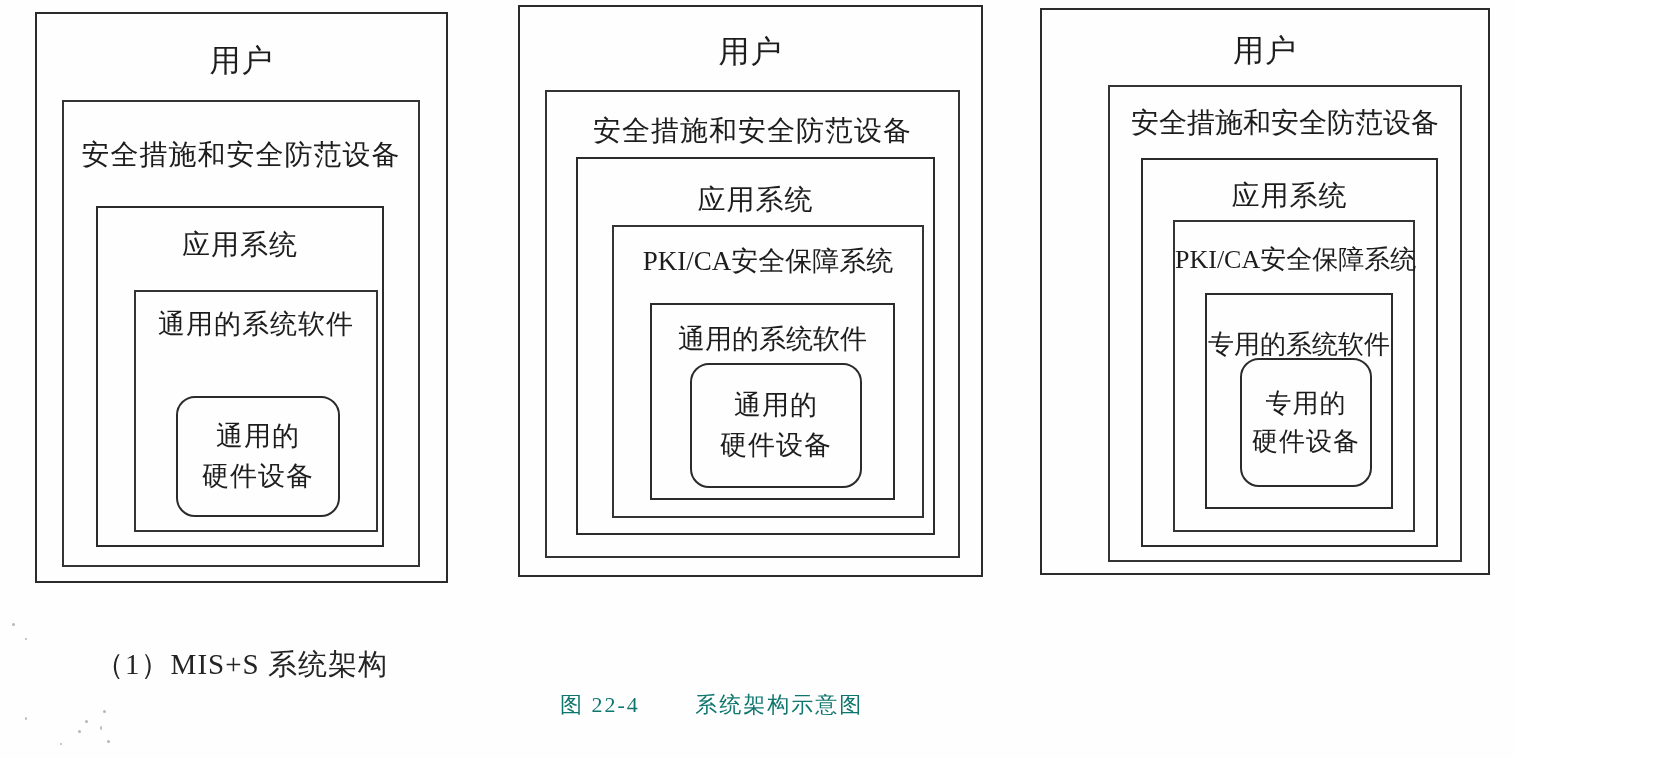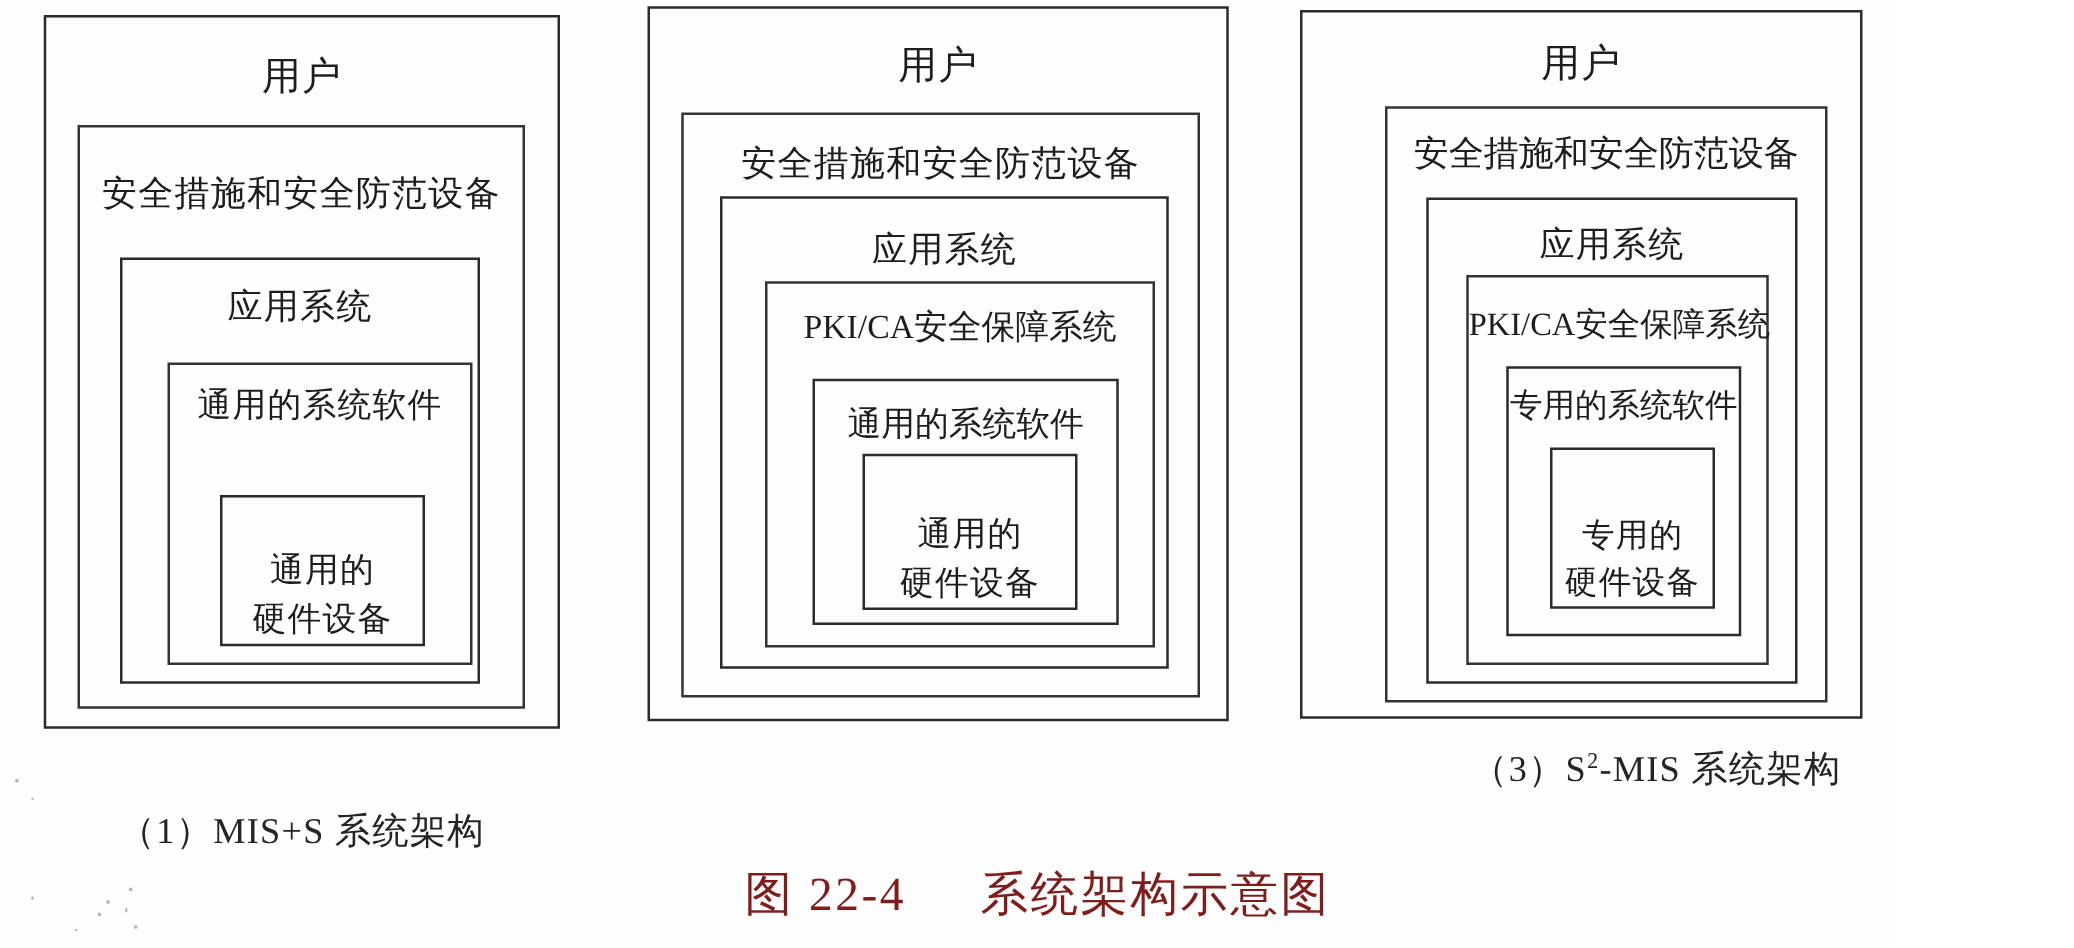--- a/index.html
+++ b/index.html
@@ -22,40 +22,40 @@
     width:100%;
     text-align:center;
     color:#1d1d1d;
     white-space:nowrap;
     letter-spacing:1px;
   }
   .core{
     display:flex;
     flex-direction:column;
     align-items:center;
-    justify-content:flex-end;
+    justify-content:center;
     text-align:center;
     line-height:1.45;
     letter-spacing:1px;
+    border-radius:19px;
   }
   .cap{
     position:absolute;
     text-align:center;
     font-size:29px;
     letter-spacing:1px;
     color:#242424;
     white-space:nowrap;
   }
   .cap sup{font-size:18px;}
   .figcap{
     position:absolute;
     left:560px;top:690px;width:540px;
-    text-align:center;
-    font-size:38px;
-    color:#7f1d1d;
+    font-size:22px;
+    color:#0f766e;
     letter-spacing:2px;
     white-space:nowrap;
   }
   .figcap .t2{margin-left:48px;}
   .wm{
     position:absolute;
     right:5px;top:721px;
     font-family:"Liberation Sans","DejaVu Sans",sans-serif;
     font-size:21px;
     color:#c7c7c7;
@@ -123,28 +123,25 @@
   <div class="bx soft" style="left:1108px;top:85px;width:354px;height:477px">
     <div class="lab f28" style="margin-top:17px;letter-spacing:0">安全措施和安全防范设备</div>
   </div>
   <div class="bx" style="left:1141px;top:158px;width:297px;height:389px">
     <div class="lab f28" style="margin-top:17px">应用系统</div>
   </div>
   <div class="bx soft" style="left:1173px;top:220px;width:242px;height:312px">
     <div class="lab f26" style="margin-top:20px;letter-spacing:0">PKI/CA安全保障系统</div>
   </div>
   <div class="bx" style="left:1205px;top:293px;width:188px;height:216px">
-    <div class="lab f26" style="margin-top:12px;letter-spacing:0">专用的系统软件</div>
+    <div class="lab f26" style="margin-top:32px;letter-spacing:0">专用的系统软件</div>
   </div>
   <div class="bx core f26" style="left:1240px;top:358px;width:132px;height:129px">
     <div>专用的</div>
     <div>硬件设备</div>
-  </div>
-  <div class="cap" style="left:1110px;top:596px;width:430px">
-    <span>（3）S</span><sup>2</sup><span>-MIS 系统架构</span>
   </div>
 
   <div class="figcap">
     <span class="t1">图 22-4</span>
     <span class="t2">系统架构示意图</span>
   </div>
 
 
   <div>
     <div class="speck" style="left:12px;top:623px;width:3px;height:3px"></div>

